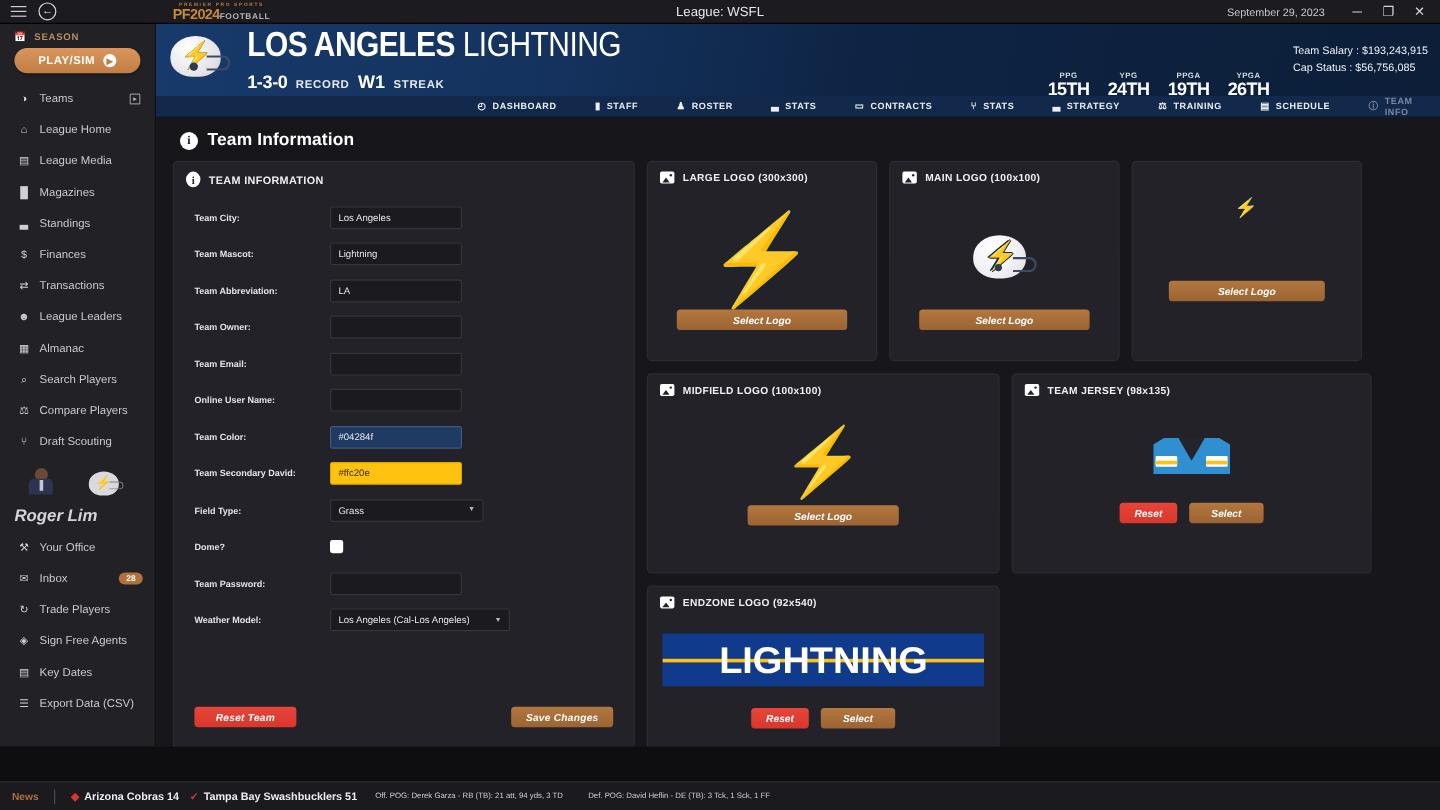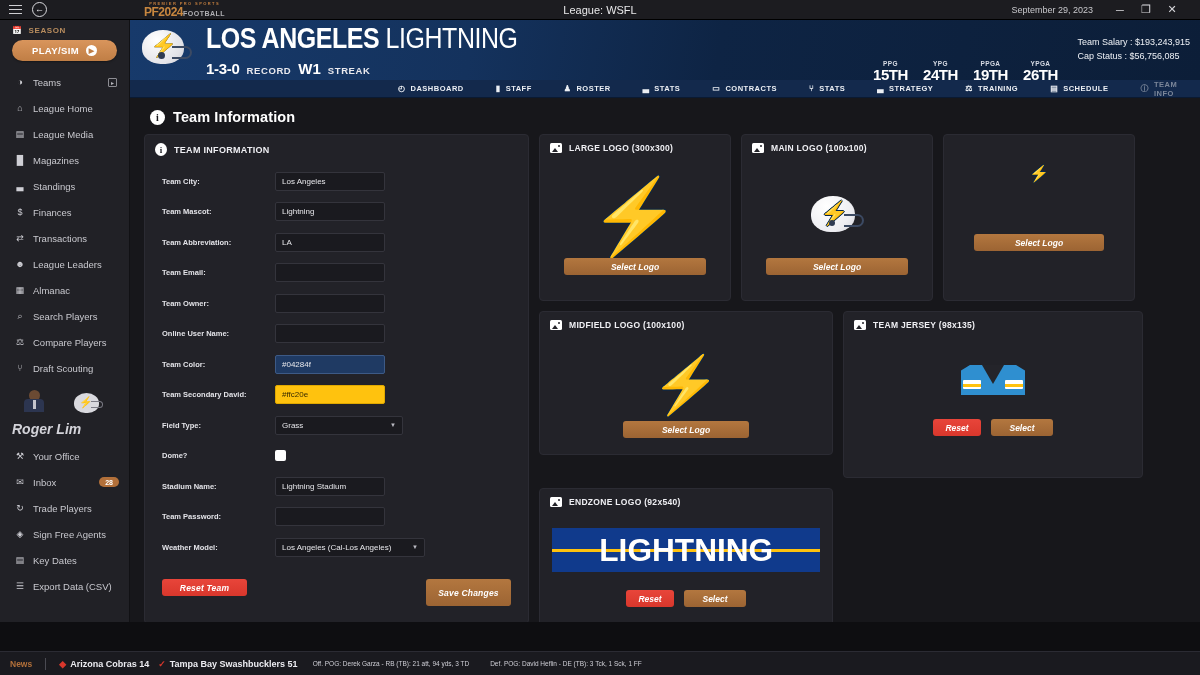--- a/index.html
+++ b/index.html
@@ -34,21 +34,21 @@
   }
   .brand-top { font-size: 4px; color: #c07d3e; letter-spacing: 1.4px; font-weight: 700; }
   .brand-main { font-size: 12px; font-weight: 900; letter-spacing: -0.5px; color: #c8873f; font-family: "Liberation Sans Narrow","Liberation Sans",sans-serif; }
   .brand-main .sm { font-size: 7px; color: #b0b0b4; letter-spacing: 0.5px; }
   .tb-center {
     position: absolute; left: 0; right: 0; text-align: center;
     font-size: 11px; color: #e8e8ea; pointer-events: none;
   }
   .tb-right {
     margin-left: auto; display: flex; align-items: center; gap: 0px;
-    font-size: 9px; color: #c8c8cc; padding-right: 15px;
+    font-size: 9px; color: #c8c8cc; padding-right: 4px;
   }
   .tb-date { margin-right: 14px; font-size: 9px; }
   .winbtn { width: 26px; height: 20px; display: flex; align-items: center; justify-content: center;
     font-size: 11px; color: #d6d6da; cursor: pointer; }
 
   
   .body { flex: 1; display: flex; min-height: 0; }
 
   
   .sidebar {
@@ -188,21 +188,21 @@
   }
   .fselect.wide { width: 150px; }
   .fselect .caret { font-size: 6px; color: #b9b9c1; }
   .fcheck { width: 11px; height: 11px; background: #fff; border-radius: 2px; cursor: pointer; }
   .form-btns { position: absolute; left: 17px; right: 17px; bottom: 17px; display: flex; justify-content: space-between; }
   .btn {
     font-size: 8.5px; font-weight: 700; font-style: italic; color:#fff; border-radius: 3px;
     display:flex;align-items:center;justify-content:center; cursor:pointer; letter-spacing:.2px;
   }
   .btn-red { background: linear-gradient(180deg,#e8453a,#d9372c); width: 85px; height: 17px; }
-  .btn-brown { background: linear-gradient(180deg,#b3773f,#9c6433); width: 85px; height: 27px; }
+  .btn-brown { background: linear-gradient(180deg,#b3773f,#9c6433); width: 85px; height: 17px; }
 
   
   .right-col { flex: 1; display: flex; flex-direction: column; gap: 10px; }
   .row { display: flex; gap: 10px; }
   .logo-card { position: relative; }
   .logo-body { display: flex; flex-direction: column; align-items: center; justify-content: flex-end; }
   .select-btn {
     background: linear-gradient(180deg,#b3773f,#9c6433); border-radius: 3px; color: #fff;
     font-size: 8.5px; font-style: italic; font-weight: 700; display:flex;align-items:center;justify-content:center;
     cursor: pointer;
@@ -508,25 +508,25 @@
               </div>
               <div class="frow">
                 <label>Team Mascot:</label>
                 <div class="finput">Lightning</div>
               </div>
               <div class="frow">
                 <label>Team Abbreviation:</label>
                 <div class="finput">LA</div>
               </div>
               <div class="frow">
+                <label>Team Owner:</label>
+                <div class="finput"></div>
+              </div>
+              <div class="frow">
                 <label>Team Email:</label>
-                <div class="finput"></div>
-              </div>
-              <div class="frow">
-                <label>Team Owner:</label>
                 <div class="finput"></div>
               </div>
               <div class="frow">
                 <label>Online User Name:</label>
                 <div class="finput"></div>
               </div>
               <div class="frow">
                 <label>Team Color:</label>
                 <div class="finput color-primary">#04284f</div>
               </div>
@@ -537,24 +537,20 @@
               <div class="frow">
                 <label>Field Type:</label>
                 <div class="fselect">
                   <span>Grass</span>
                   <span class="caret">▼</span>
                 </div>
               </div>
               <div class="frow">
                 <label>Dome?</label>
                 <div class="fcheck"></div>
-              </div>
-              <div class="frow">
-                <label>Stadium Name:</label>
-                <div class="finput">Lightning Stadium</div>
               </div>
               <div class="frow">
                 <label>Team Password:</label>
                 <div class="finput"></div>
               </div>
               <div class="frow">
                 <label>Weather Model:</label>
                 <div class="fselect wide">
                   <span>Los Angeles (Cal-Los Angeles)</span>
                   <span class="caret">▼</span>
@@ -602,21 +598,21 @@
               <div class="card logo-card" style="width:192px;height:167px;">
                 <div class="logo-body" style="height:124px;">
                   <span class="bolt" style="font-size:16px;margin-bottom:52px;">⚡</span>
                   <div class="select-btn" style="width:130px;height:17px;margin-bottom:8px;">Select Logo</div>
                 </div>
               </div>
             </div>
 
             <div class="row">
 
-              <div class="card logo-card" style="width:294px;height:144px;">
+              <div class="card logo-card" style="width:294px;height:167px;">
                 <div class="card-head">
                   <span class="ch-ico"></span>
                   <span class="ch-title">MIDFIELD LOGO (100x100)</span>
                 </div>
                 <div class="logo-body" style="height:124px;">
                   <span class="bolt" style="font-size:56px;margin-bottom:8px;">⚡</span>
                   <div class="select-btn" style="width:126px;height:17px;margin-bottom:22px;">Select Logo</div>
                 </div>
               </div>
 

